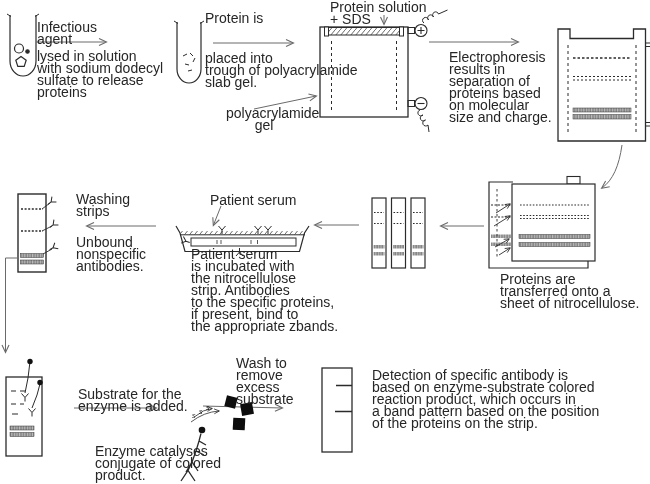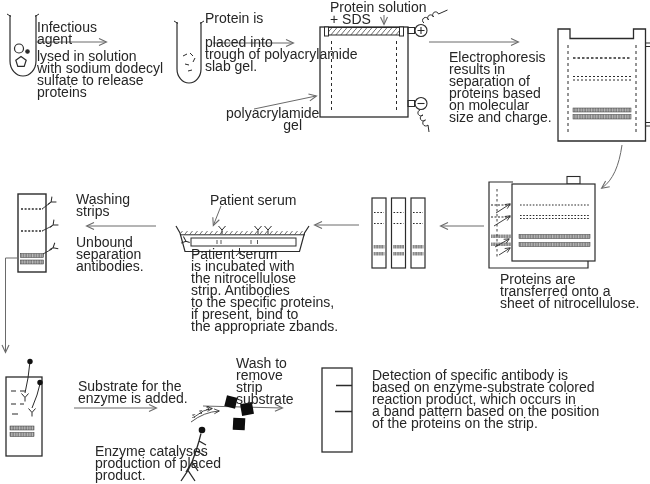--- a/index.html
+++ b/index.html
@@ -1,21 +1,21 @@
 <!DOCTYPE html>
 <html><head>
 <meta charset="utf-8">
 <style>
   html,body{margin:0;padding:0;background:#fff;}
   .stage{position:relative;width:650px;height:484px;background:#ffffff;
          font-family:"Liberation Sans",sans-serif;overflow:hidden;}
   .art{position:absolute;left:0;top:0;}
   .lbl{position:absolute;font-size:14px;line-height:12px;color:#262626;
        white-space:pre-line;letter-spacing:0;}
-  .lbl.center{text-align:right;}
+  .lbl.center{text-align:center;}
   .sym{position:absolute;font-size:7px;font-style:italic;color:#111;line-height:7px;}
 </style>
 </head>
 <body>
 
 <div class="stage">
 
 <svg class="art" width="650" height="484" viewBox="0 0 650 484">
   <defs>
     <pattern id="diagHatch" width="5" height="6" patternUnits="userSpaceOnUse">
@@ -206,21 +206,21 @@
   </g>
 </svg>
 
 <div class="lbl" style="left:37px;top:21px">Infectious
 agent</div>
 <div class="lbl" style="left:37px;top:50px">lysed in solution
 with sodium dodecyl
 sulfate to release
 proteins</div>
 <div class="lbl" style="left:205px;top:12px">Protein is</div>
-<div class="lbl" style="left:205px;top:36px">placed into
+<div class="lbl" style="left:205px;top:52px">placed into
 trough of polyacrylamide
 slab gel.</div>
 <div class="lbl center" style="left:226px;top:107px;width:76px">polyacrylamide
 gel</div>
 <div class="lbl" style="left:330px;top:1px">Protein solution
 + SDS</div>
 <div class="lbl" style="left:449px;top:51px">Electrophoresis
 results in
 separation of
 proteins based
@@ -233,30 +233,30 @@
 <div class="lbl" style="left:191px;top:248px">Patient serum
 is incubated with
 the nitrocellulose
 strip. Antibodies
 to the specific proteins,
 if present, bind to
 the appropriate zbands.</div>
 <div class="lbl" style="left:76px;top:193px">Washing
 strips</div>
 <div class="lbl" style="left:76px;top:236px">Unbound
-separation
+nonspecific
 antibodies.</div>
-<div class="lbl" style="left:78px;top:380px">Substrate for the
+<div class="lbl" style="left:78px;top:388px">Substrate for the
 enzyme is added.</div>
 <div class="lbl" style="left:95px;top:445px">Enzyme catalyses
-production of placed
+conjugate of colored
 product.</div>
 <div class="lbl" style="left:236px;top:357px">Wash to
 remove
-strip
+excess
 substrate</div>
 <div class="lbl" style="left:372px;top:369px">Detection of specific antibody is
 based on enzyme-substrate colored
 reaction product, which occurs in
 a band pattern based on the position
 of the proteins on the strip.</div>
 <span class="sym" style="left:192px;top:412px">s</span>
 <span class="sym" style="left:199px;top:408px">s</span>
 <span class="sym" style="left:206px;top:404px">s</span>
 

